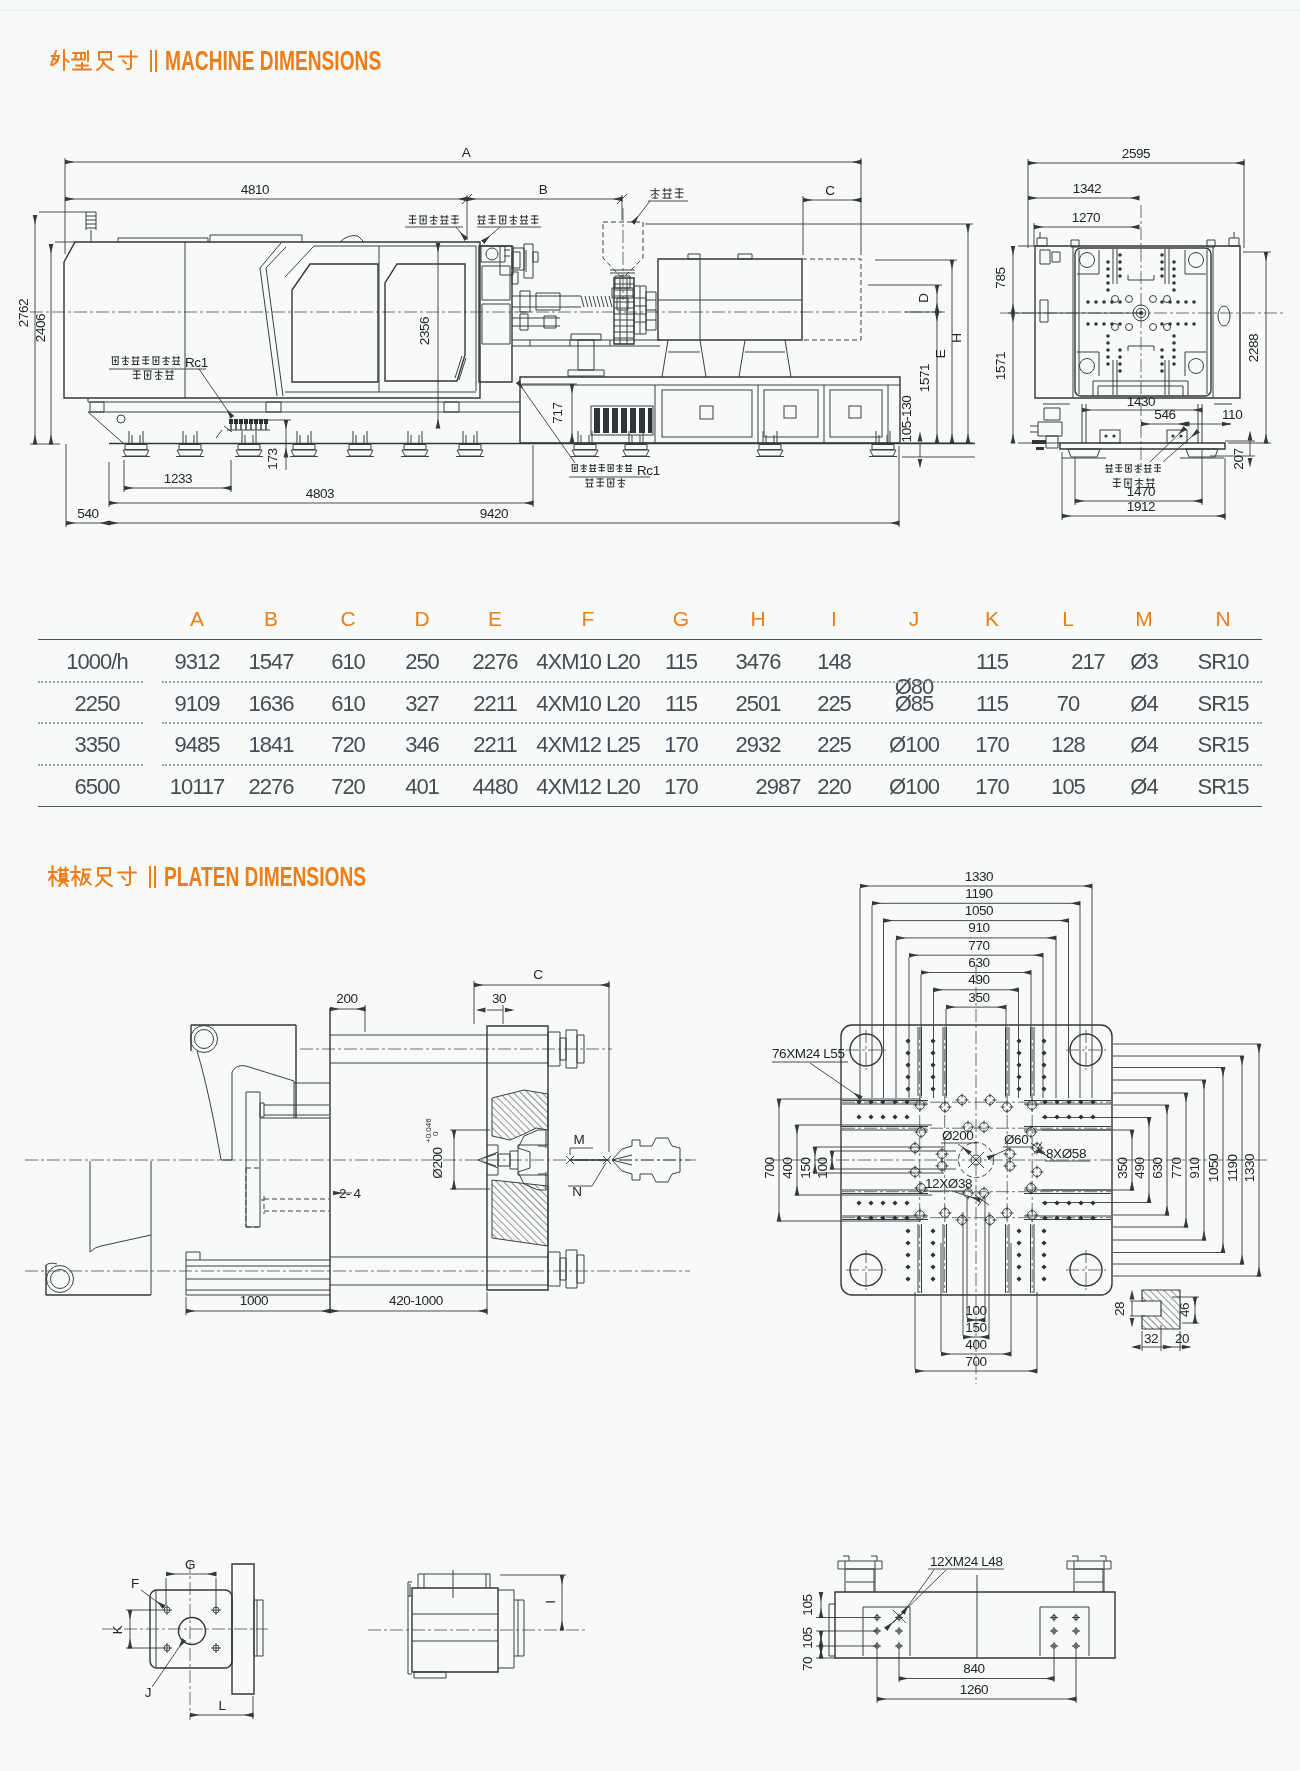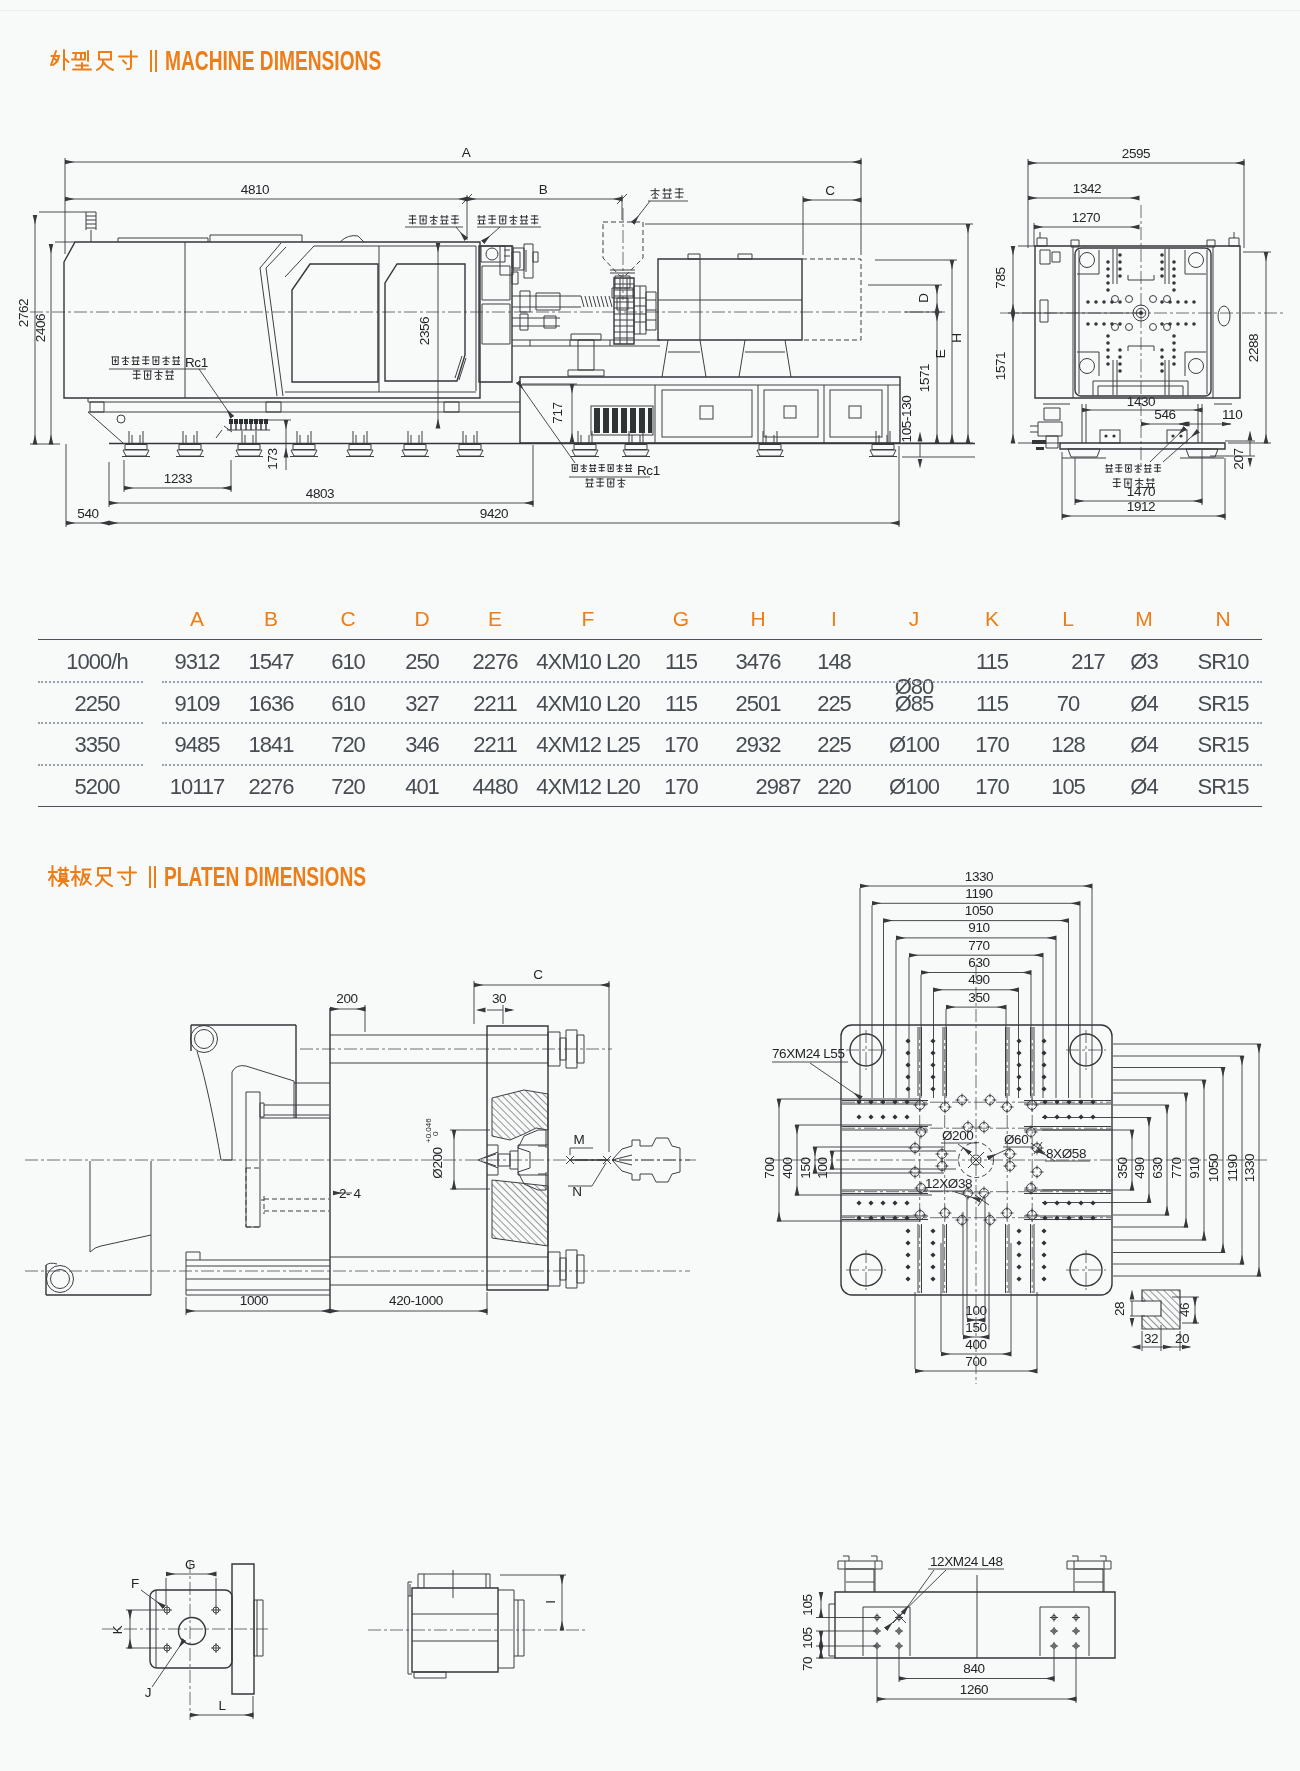--- a/index.html
+++ b/index.html
@@ -658,21 +658,21 @@
       <div class="cell" style="left:495px;top:732px;">2211</div>
       <div class="cell" style="left:588px;top:732px;">4XM12 L25</div>
       <div class="cell" style="left:681px;top:732px;">170</div>
       <div class="cell" style="left:758px;top:732px;">2932</div>
       <div class="cell" style="left:834px;top:732px;">225</div>
       <div class="cell" style="left:914px;top:732px;">Ø100</div>
       <div class="cell" style="left:992px;top:732px;">170</div>
       <div class="cell" style="left:1068px;top:732px;">128</div>
       <div class="cell" style="left:1144px;top:732px;">Ø4</div>
       <div class="cell" style="left:1223px;top:732px;">SR15</div>
-      <div class="cell" style="left:97px;top:773.5px;">5200</div>
+      <div class="cell" style="left:97px;top:773.5px;">6500</div>
       <div class="cell" style="left:197px;top:773.5px;">10117</div>
       <div class="cell" style="left:271px;top:773.5px;">2276</div>
       <div class="cell" style="left:348px;top:773.5px;">720</div>
       <div class="cell" style="left:422px;top:773.5px;">401</div>
       <div class="cell" style="left:495px;top:773.5px;">4480</div>
       <div class="cell" style="left:588px;top:773.5px;">4XM12 L20</div>
       <div class="cell" style="left:681px;top:773.5px;">170</div>
       <div class="cell" style="left:758px;top:773.5px;margin-left:20px;">2987</div>
       <div class="cell" style="left:834px;top:773.5px;">220</div>
       <div class="cell" style="left:914px;top:773.5px;">Ø100</div>

